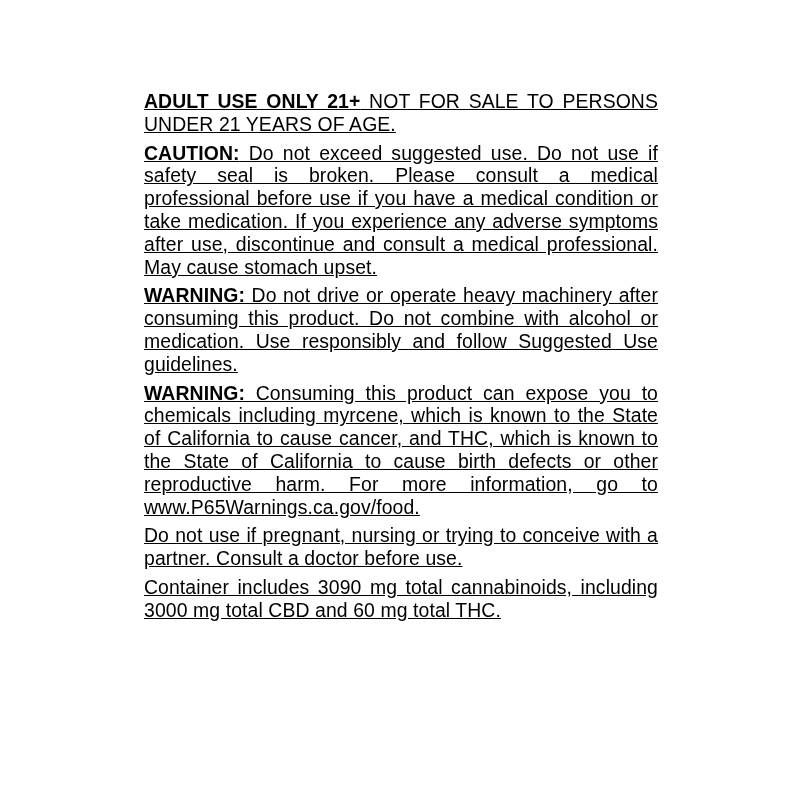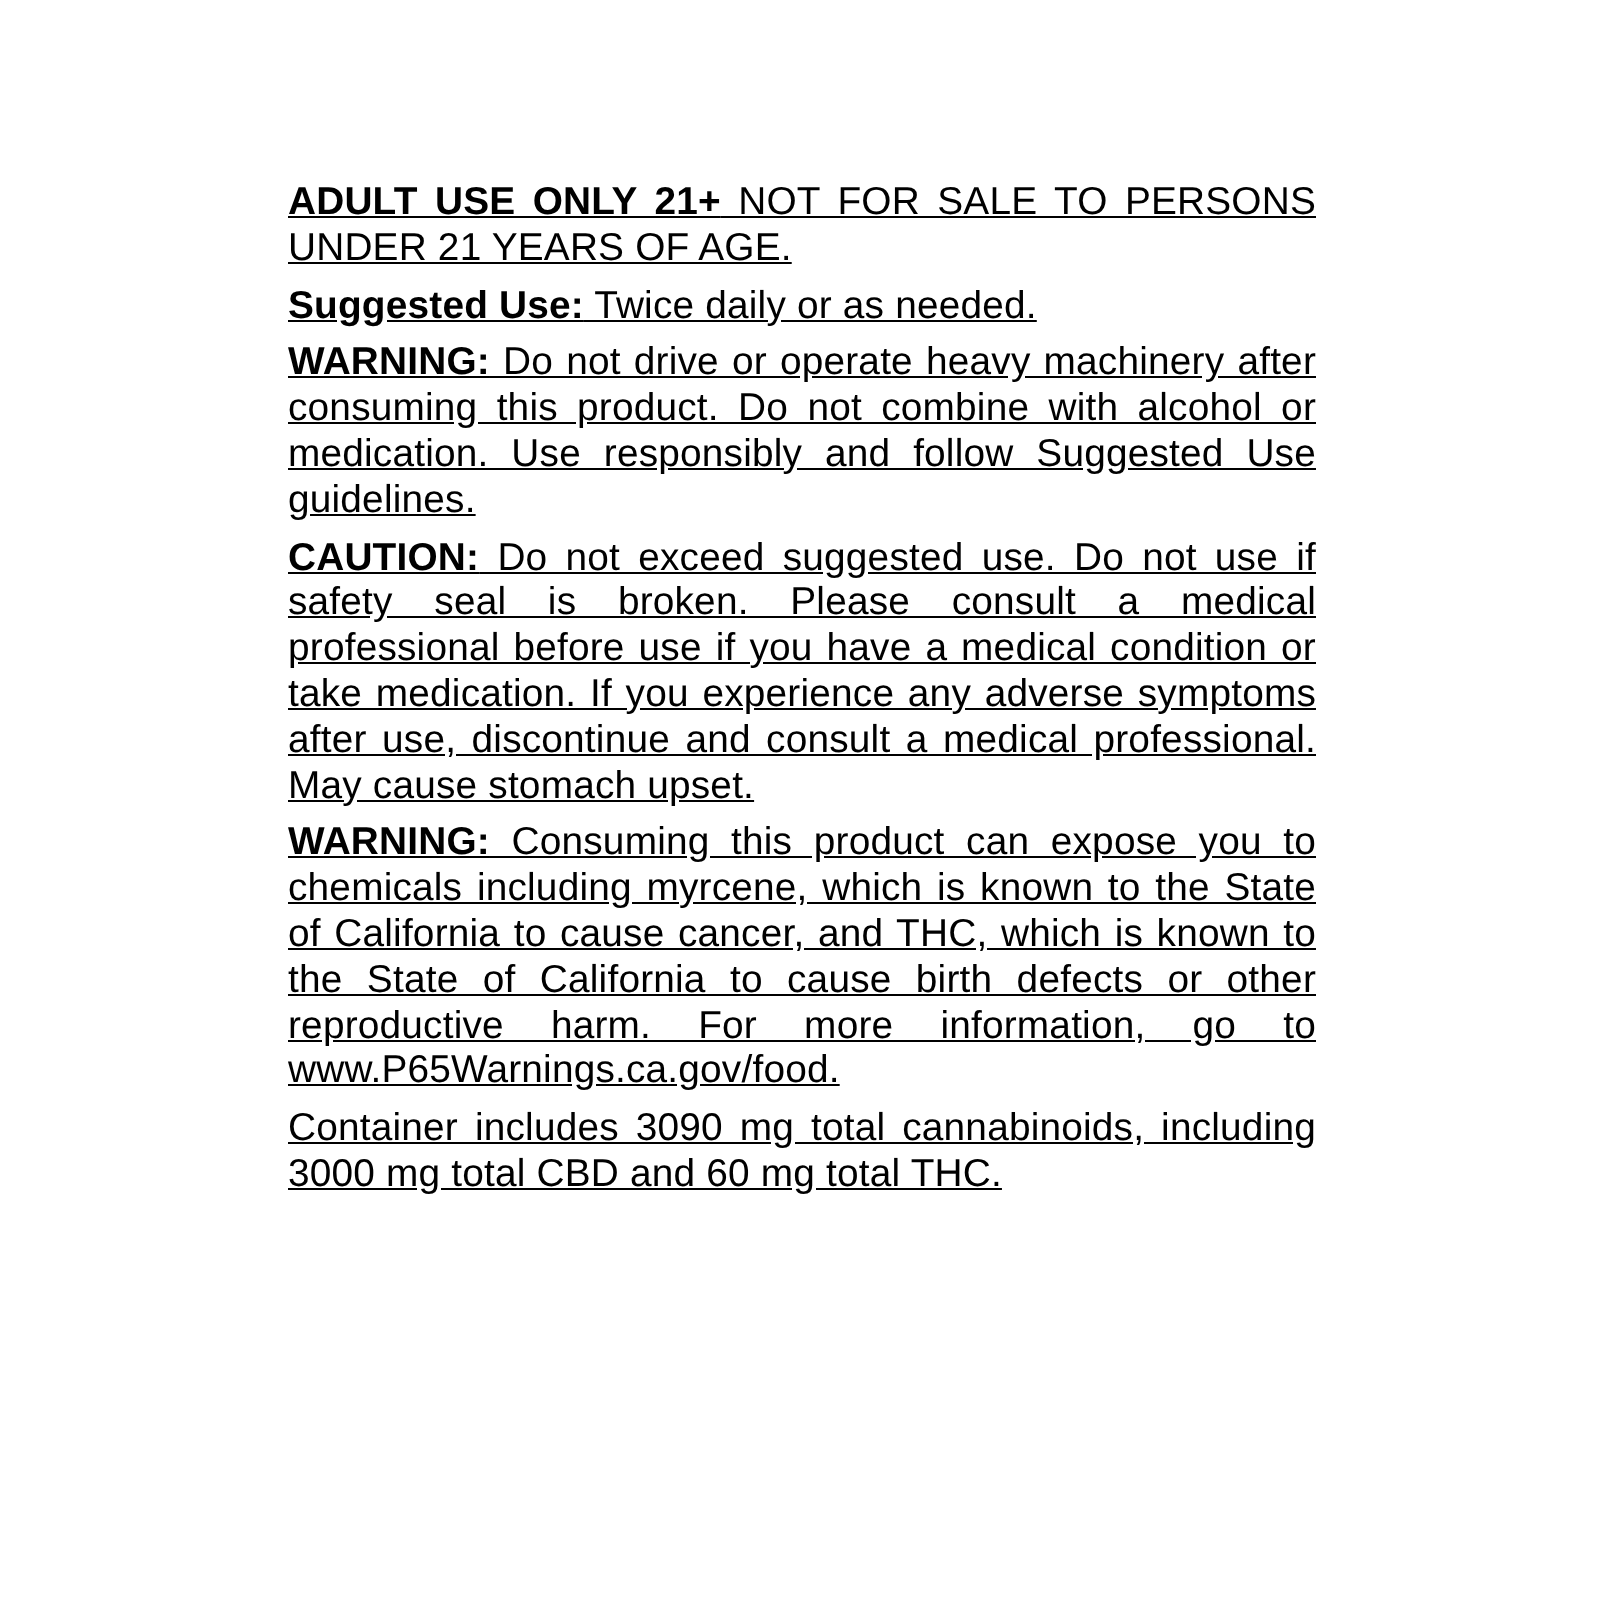--- a/index.html
+++ b/index.html
@@ -35,27 +35,27 @@
     font-weight: bold;
   }
 </style>
 </head>
 <body>
 
 <div class="label-body">
 
   <p><strong>ADULT USE ONLY 21+</strong><span> NOT FOR SALE TO PERSONS UNDER 21 YEARS OF AGE.</span></p>
 
-  <p><strong>Suggested Use:</strong><span> Twice daily or as needed.</span></p>
 
 
+  <p><strong>CAUTION:</strong><span> Do not exceed suggested use. Do not use if safety seal is broken. Please consult a medical professional before use if you have a medical condition or take medication. If you experience any adverse symptoms after use, discontinue and consult a medical professional. May cause stomach upset.</span></p>
+
   <p><strong>WARNING:</strong><span> Do not drive or operate heavy machinery after consuming this product. Do not combine with alcohol or medication. Use responsibly and follow Suggested Use guidelines.</span></p>
-
-  <p><strong>CAUTION:</strong><span> Do not exceed suggested use. Do not use if safety seal is broken. Please consult a medical professional before use if you have a medical condition or take medication. If you experience any adverse symptoms after use, discontinue and consult a medical professional. May cause stomach upset.</span></p>
 
   <p><strong>WARNING:</strong><span> Consuming this product can expose you to chemicals including myrcene, which is known to the State of California to cause cancer, and THC, which is known to the State of California to cause birth defects or other reproductive harm. For more information, go to www.P65Warnings.ca.gov/food.</span></p>
 
 
 
+  <p><strong></strong><span>Do not use if pregnant, nursing or trying to conceive with a partner. Consult a doctor before use.</span></p>
 
   <p><strong></strong><span>Container includes 3090 mg total cannabinoids, including 3000 mg total CBD and 60 mg total THC.</span></p>
 
 </div>
 
 </body></html>

